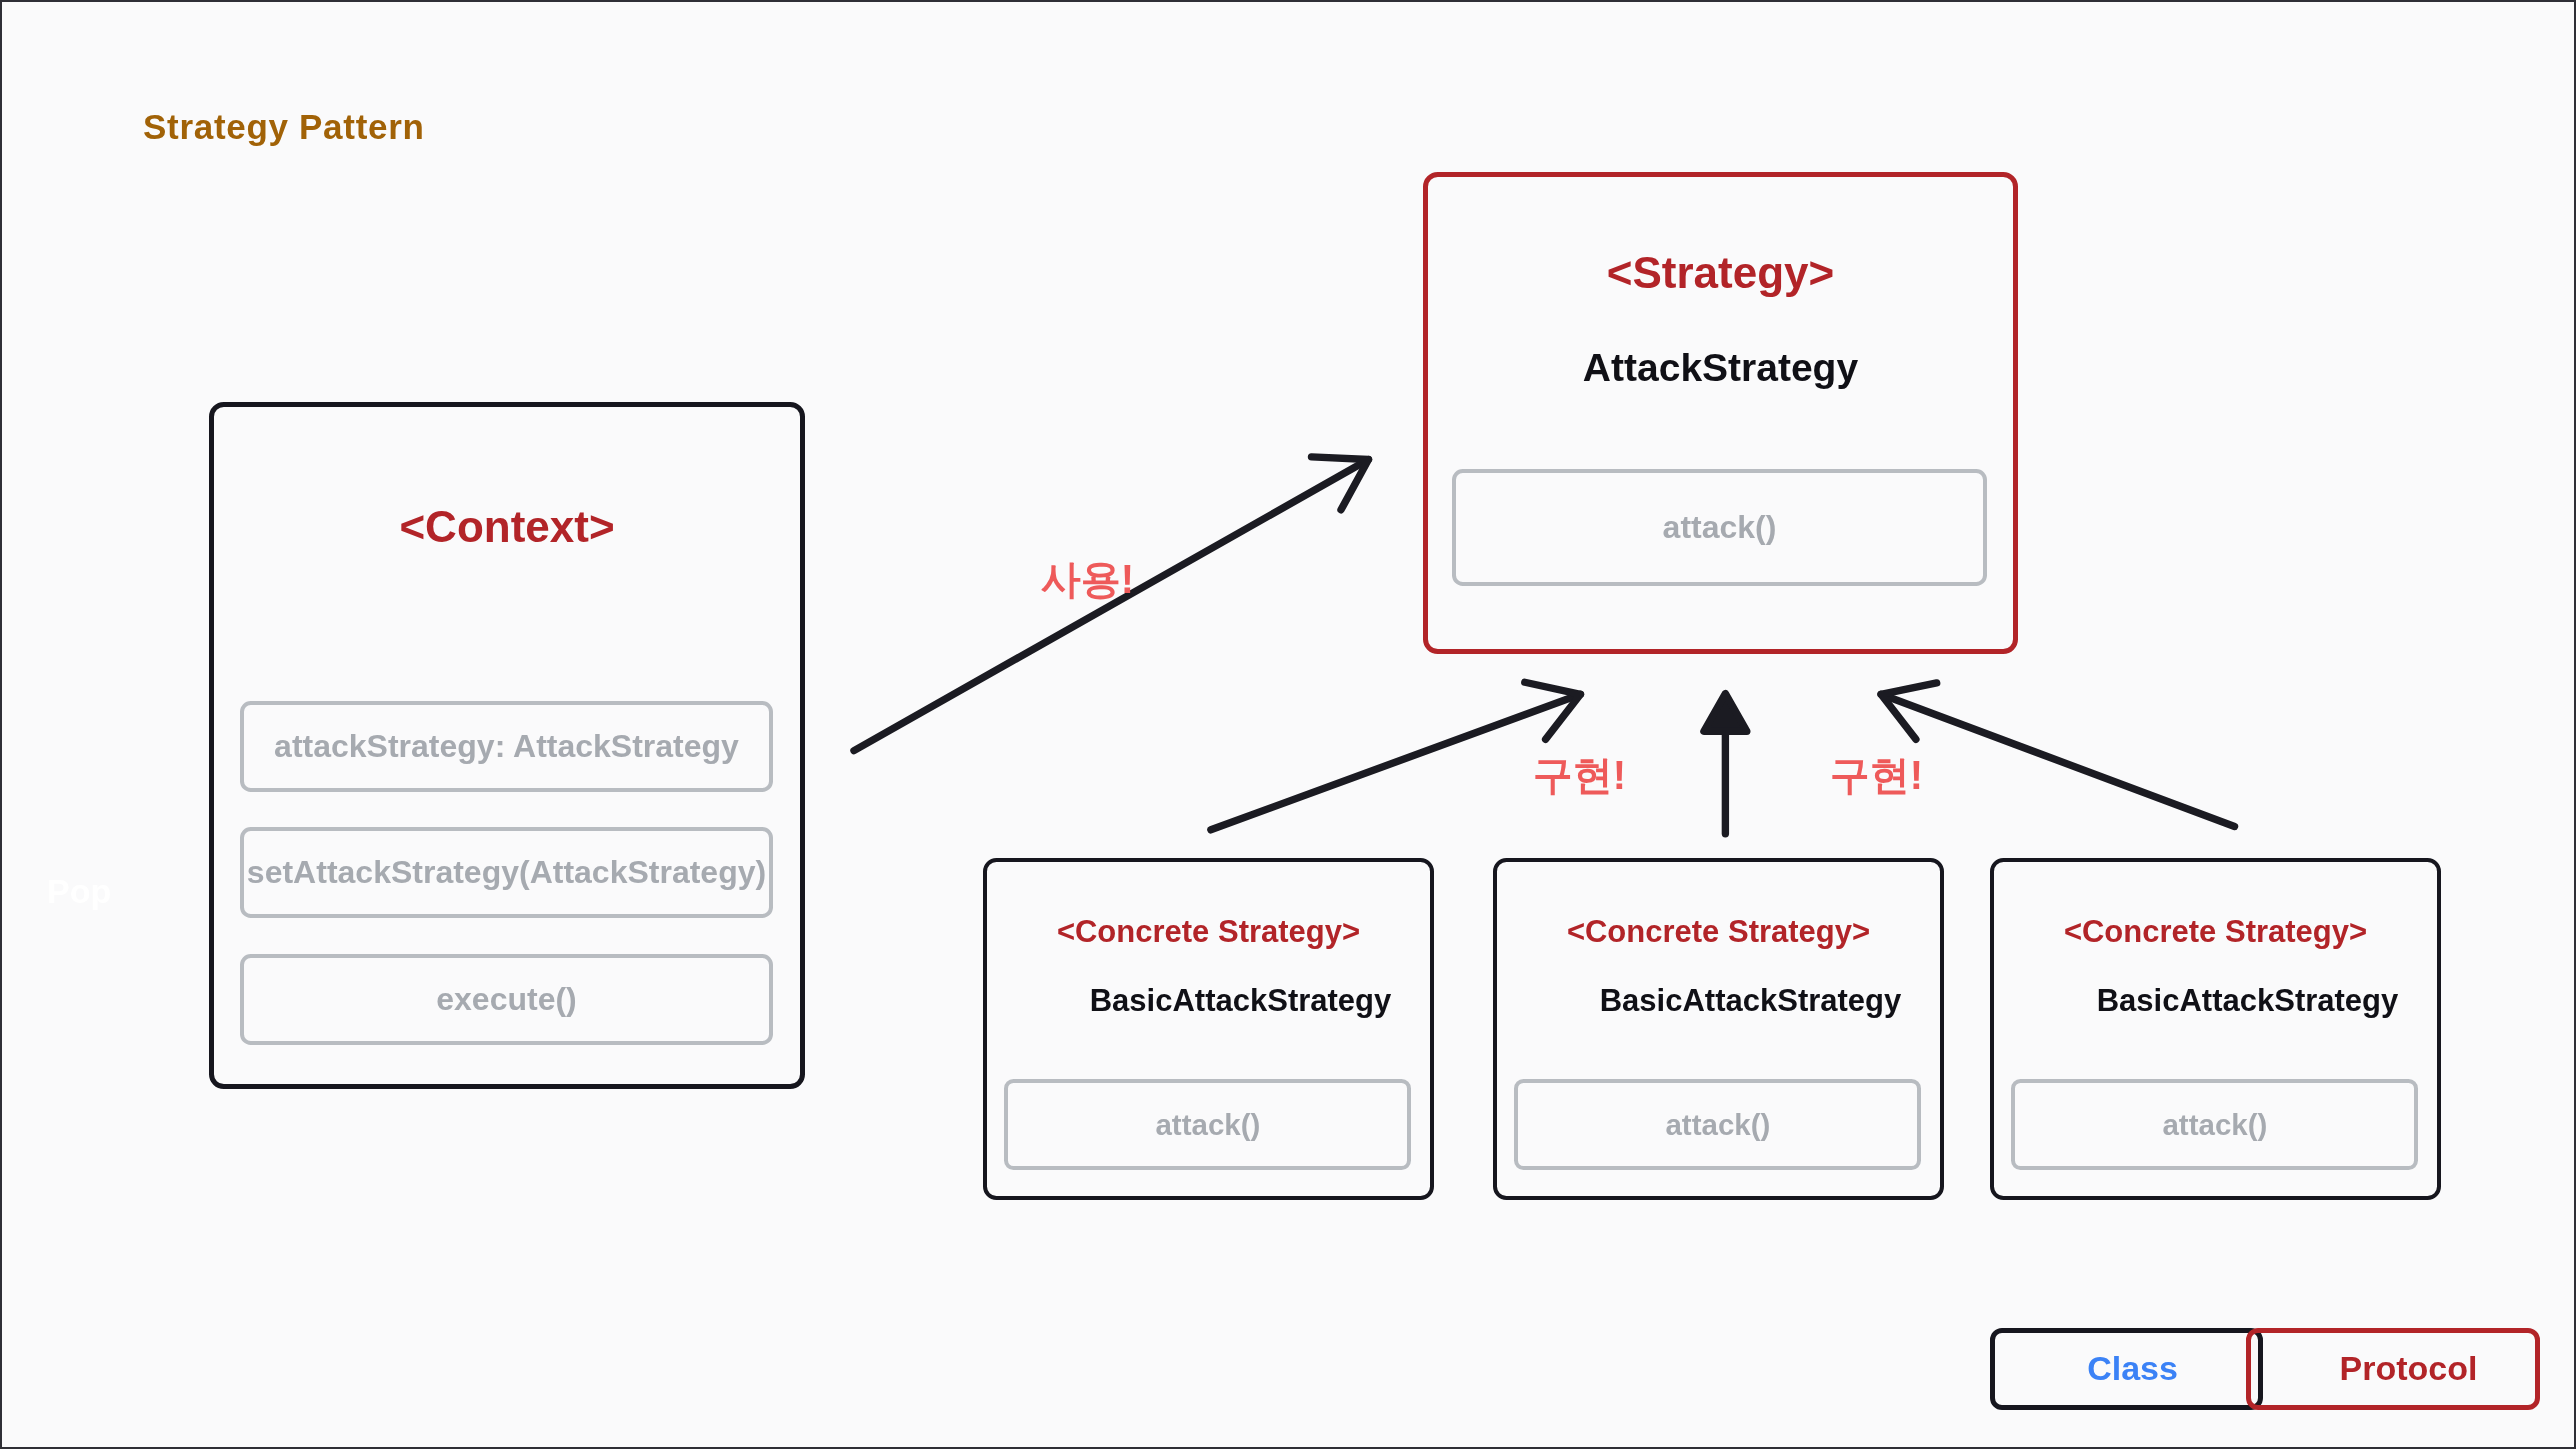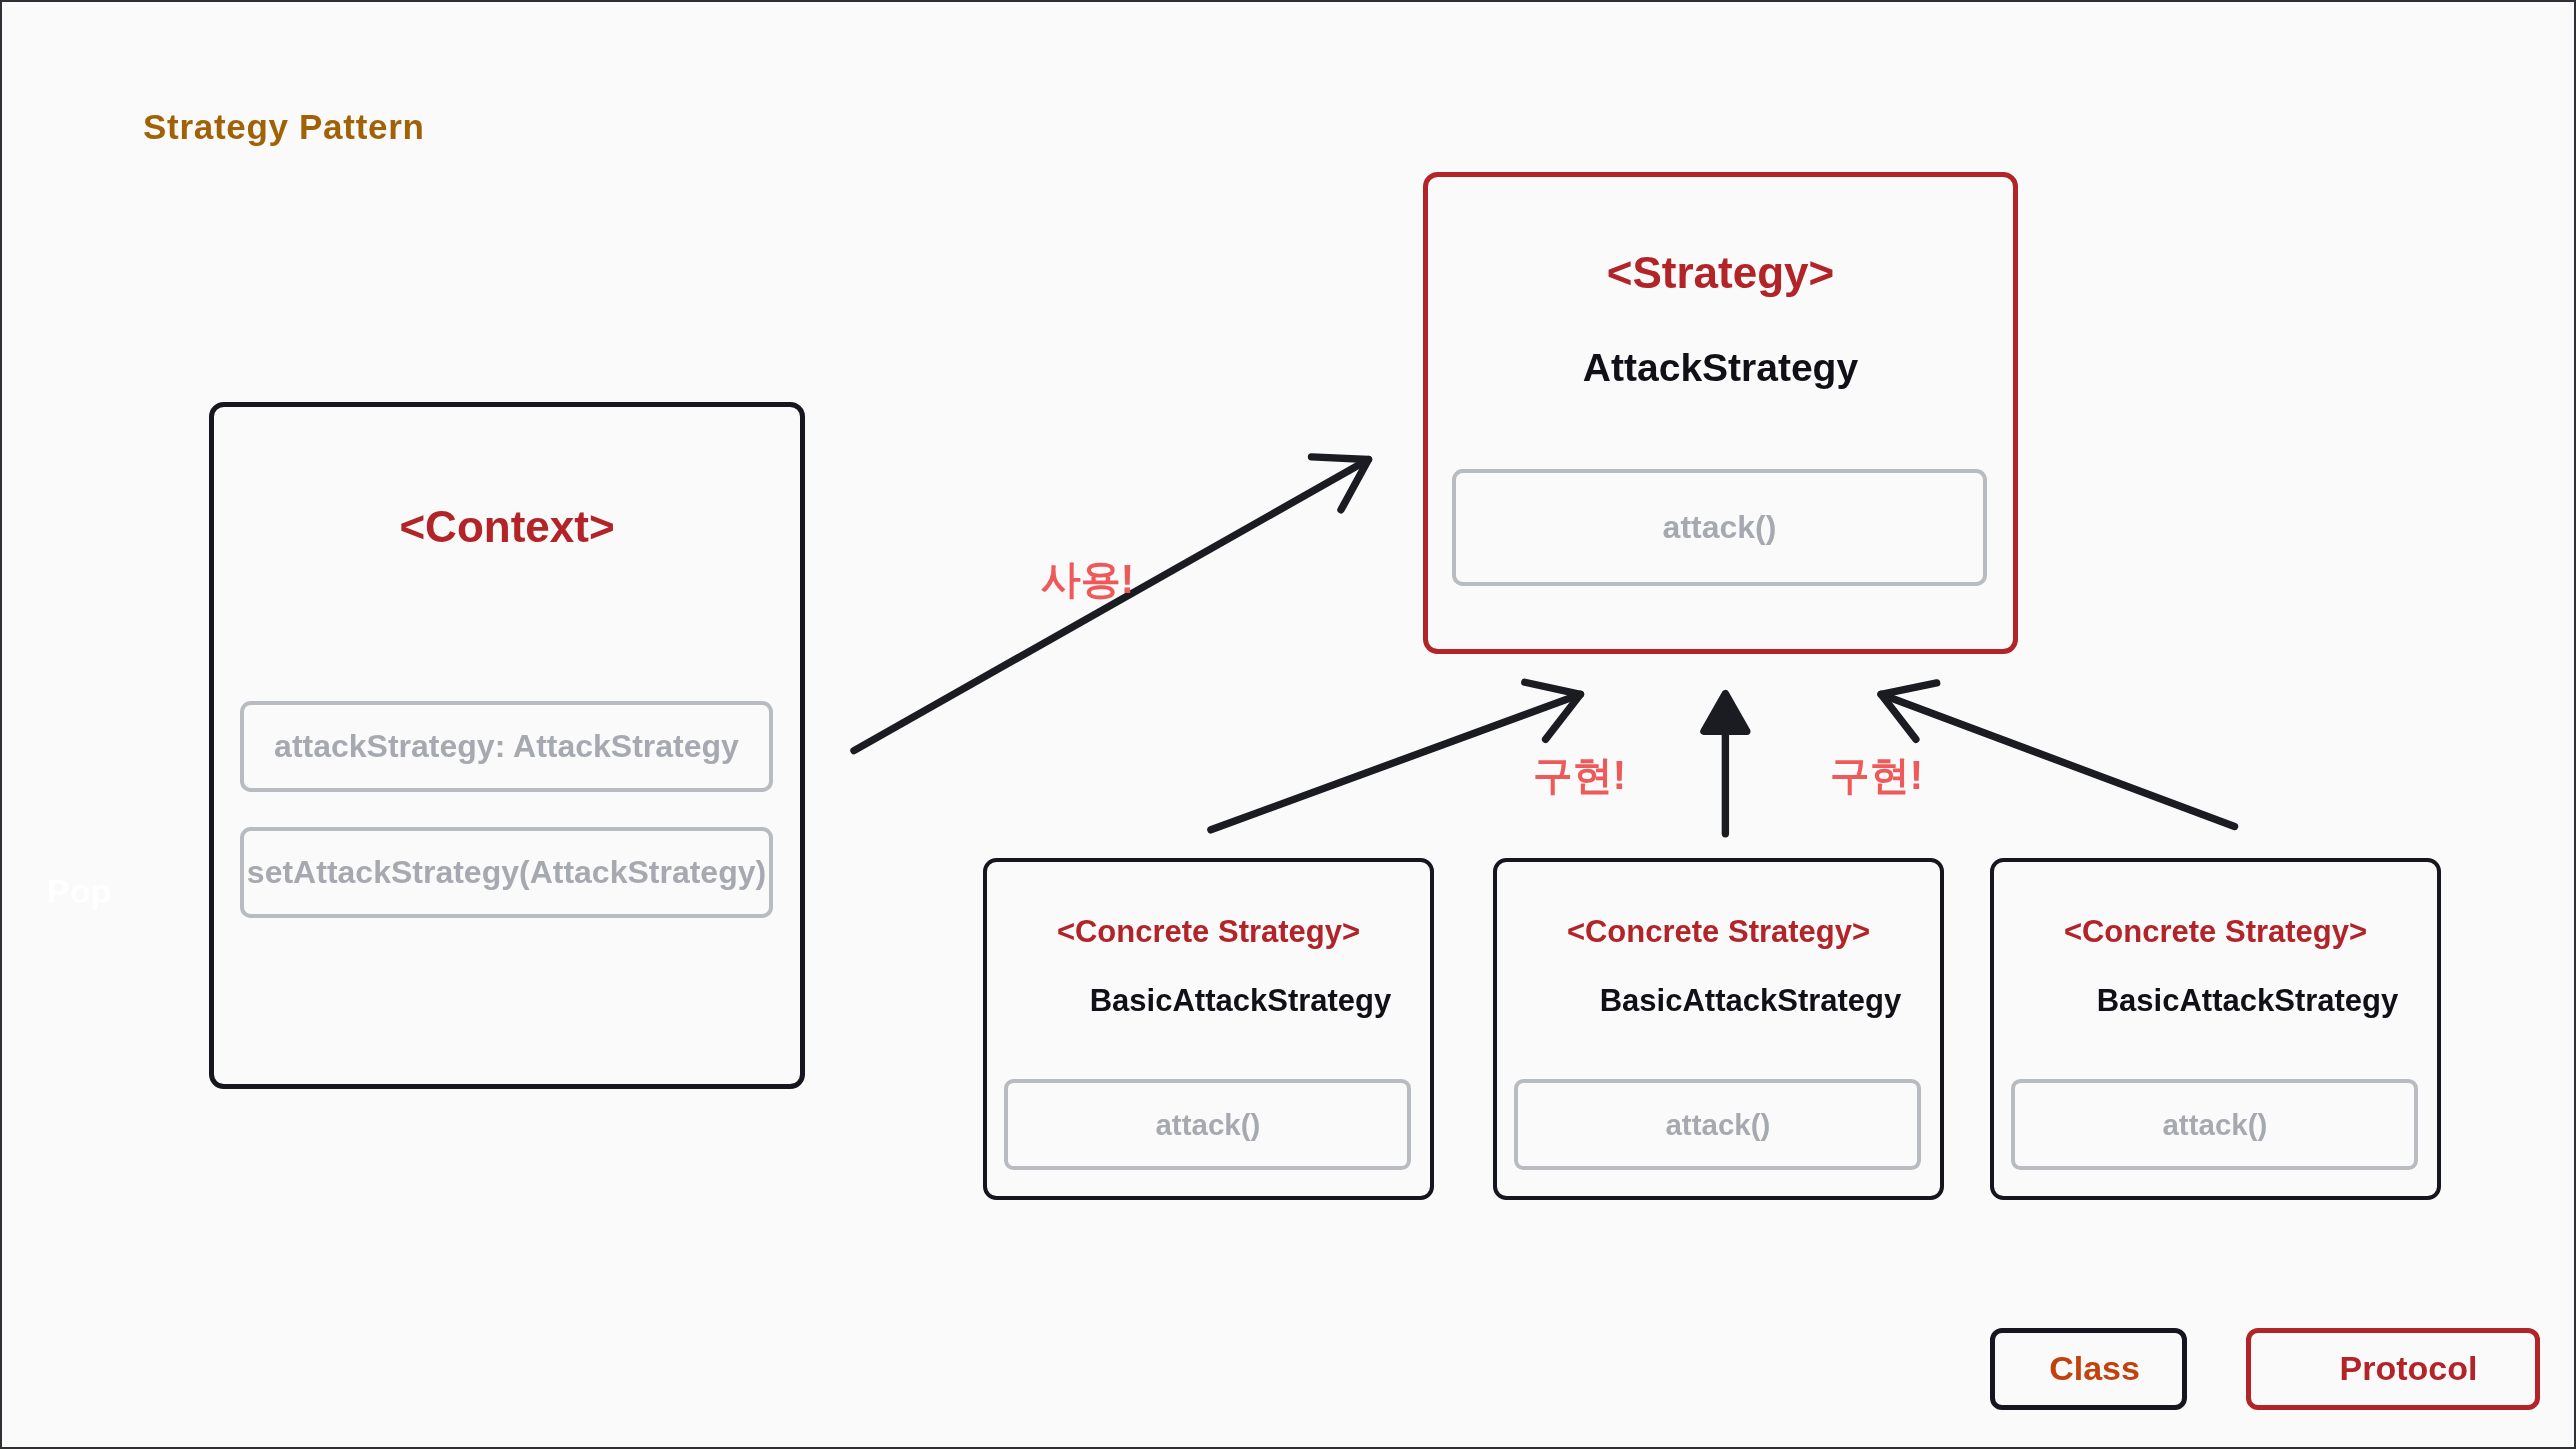--- a/index.html
+++ b/index.html
@@ -56,21 +56,21 @@
             font-size:29.5px;line-height:83px;border-radius:9.4px;}
   
   .arrow-label{width:215px;text-align:center;
                font-size:40px;font-weight:700;color:#EE5A5A;line-height:1;}
   .lbl-use{left:980px;top:559px;}
   .lbl-impl-left{left:1472px;top:755px;}
   .lbl-impl-right{left:1769px;top:755px;}
   
   .chip{box-sizing:border-box;top:1328px;height:82px;border-radius:12px;
         text-align:center;font-size:34px;font-weight:700;line-height:70px;}
-  .chip-class{left:1990px;width:197px;border:5.4px solid #16161E;color:#c2410c;padding-left:12px;}
+  .chip-class{left:1990px;width:273px;border:5.4px solid #16161E;color:#3b82f6;padding-left:12px;}
   .chip-protocol{left:2246px;width:294px;border:5.4px solid #B22428;color:#B22428;padding-left:31px;}
   svg.arrows{position:absolute;left:0;top:0;}
 </style>
 </head>
 <body>
 
 <div class="frame"></div>
 
 <div class="abs page-title">Strategy Pattern</div>
 <div class="abs watermark">Pop</div>
@@ -95,20 +95,21 @@
   <g>
     <path d="M3331 1232 L2804 1035"></path>
     <path d="M2887 1018 L2804 1035 L2856 1102"></path>
   </g>
 </svg>
 
 <div class="abs big-box box-context">
   <div class="stereo ctx-stereo">&lt;Context&gt;</div>
   <div class="pill ctx-pill ctx-pill-2">setAttackStrategy(AttackStrategy)</div>
   <div class="pill ctx-pill ctx-pill-1">attackStrategy: AttackStrategy</div>
+  <div class="pill ctx-pill ctx-pill-3">execute()</div>
 </div>
 
 <div class="abs big-box box-strategy">
   <div class="stereo str-stereo">&lt;Strategy&gt;</div>
   <div class="cname str-name">AttackStrategy</div>
   <div class="pill str-pill">attack()</div>
 </div>
 
 <div class="abs concrete con-a">
   <div class="stereo">&lt;Concrete Strategy&gt;</div>

